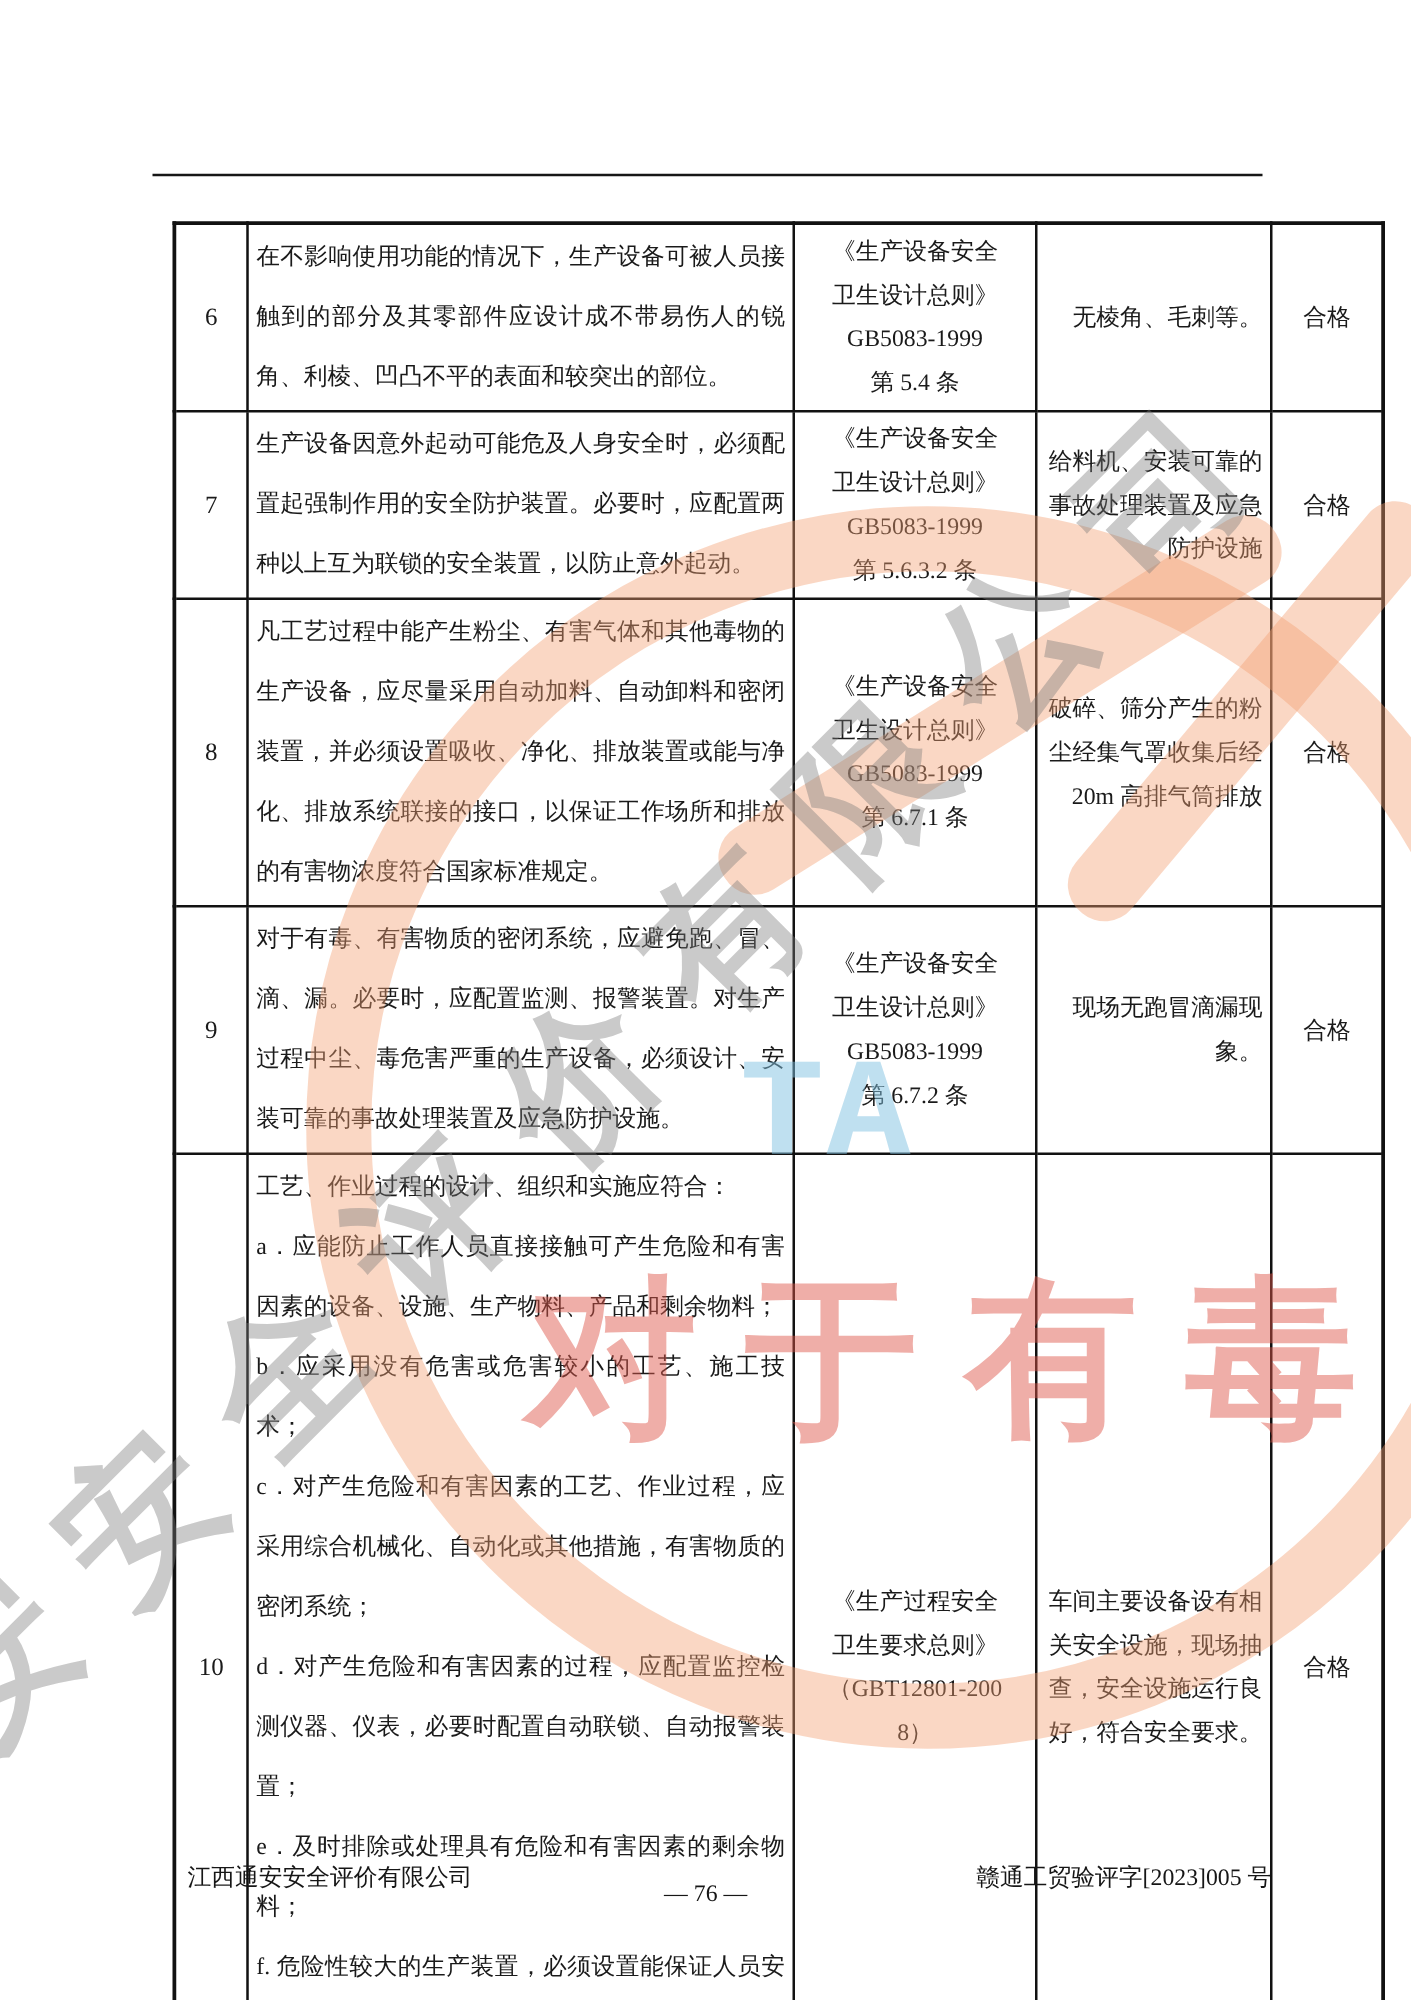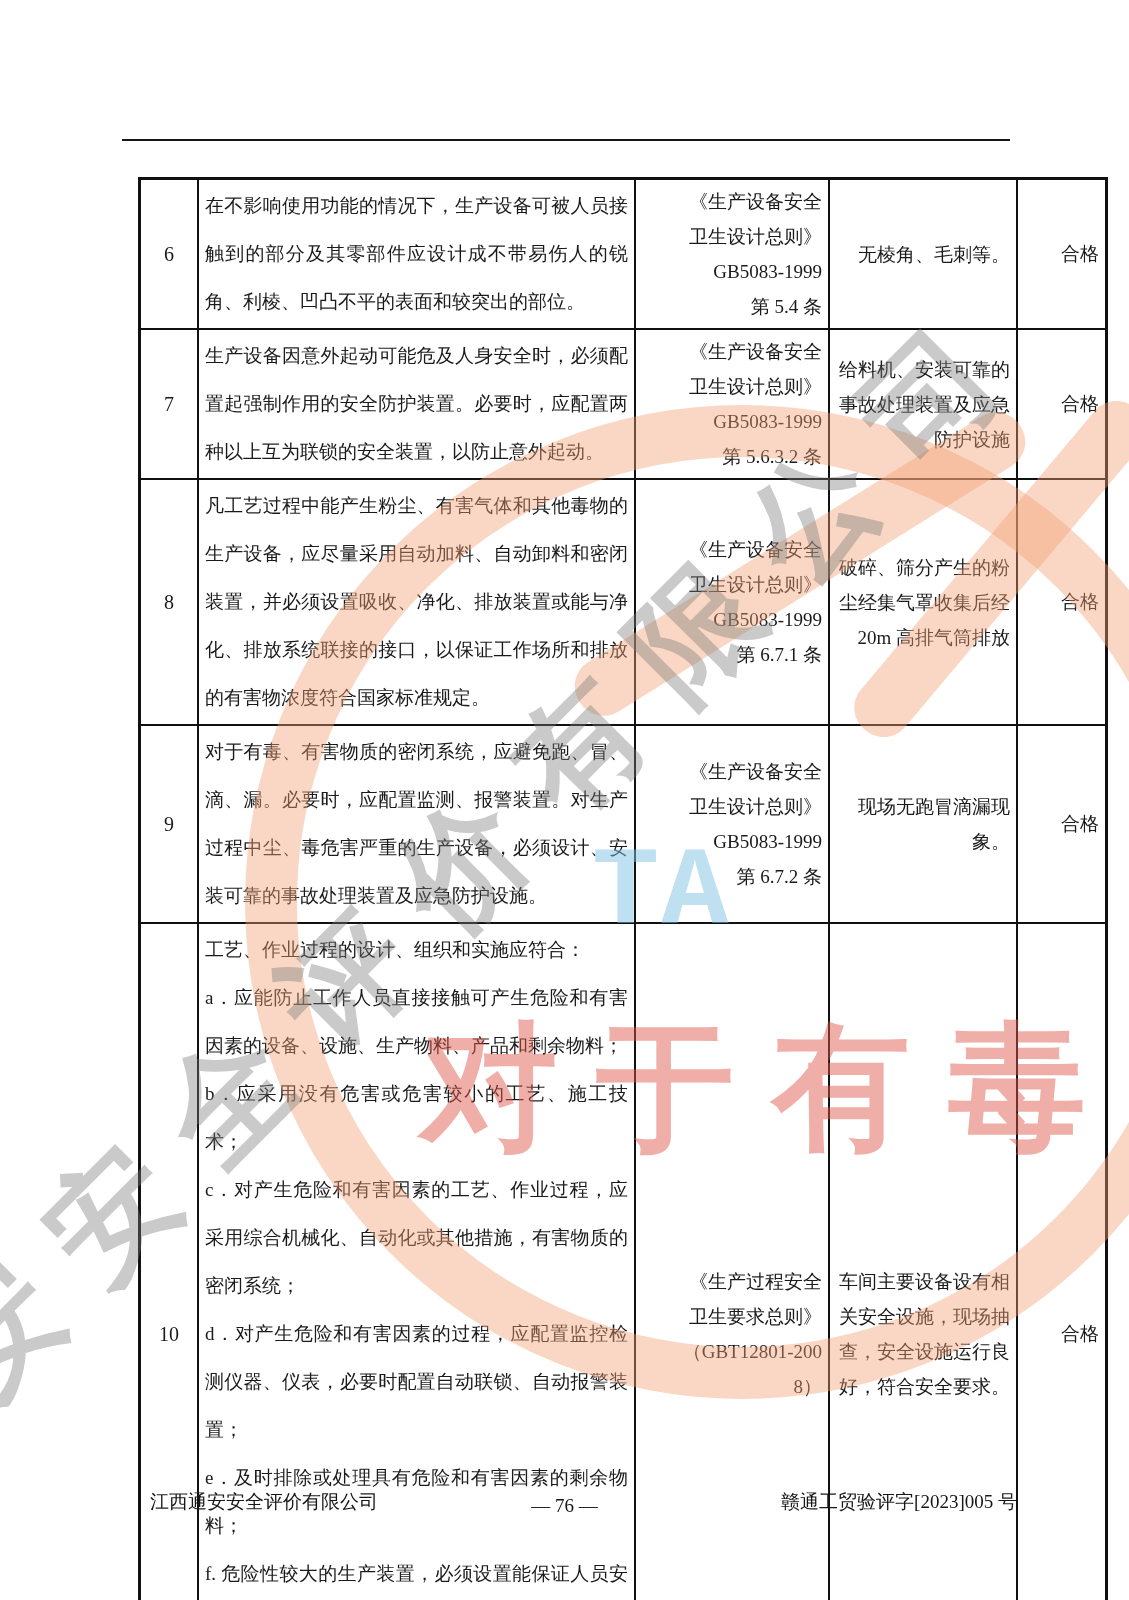--- a/index.html
+++ b/index.html
@@ -31,32 +31,32 @@
     font-size:19px;
   }
   table.check-table td{
     border:2px solid #111;
     vertical-align:middle;
     padding:2px 6px;
     overflow:hidden;
   }
   td.col-no{width:44px;text-align:center;font-size:20px;padding:2px 0;}
   td.col-content{width:423px;text-align:left;line-height:48px;padding:2px 10px;white-space:pre-line;text-align:justify;font-family:Liberation Serif, serif;}
-  td.col-standard{width:180px;text-align:right;line-height:35px;white-space:pre-line;border-radius:31px;}
+  td.col-standard{width:180px;text-align:center;line-height:35px;white-space:pre-line;border-radius:31px;}
   td.col-finding{width:174px;text-align:right;line-height:35px;padding:2px 12px;}
-  td.col-result{width:75px;text-align:right;}
+  td.col-result{width:75px;text-align:center;}
   tr.row-6{height:142px;}
   tr.row-7{height:139px;}
   tr.row-8{height:208px;}
   tr.row-9{height:171px;}
   tr.row-10{height:620px;}
   
   .doc-footer{position:absolute;top:1489px;left:0;width:100%;font-size:19px;color:#161616;}
   .footer-company{position:absolute;left:150px;top:0;}
-  .footer-page{position:absolute;left:50%;transform:translateX(-50%);top:6px;text-align:center;}
+  .footer-page{position:absolute;left:50%;transform:translateX(-50%);top:16px;text-align:center;}
   .footer-docnum{position:absolute;right:112px;top:0;}
   
   .watermark{position:absolute;inset:0;pointer-events:none;z-index:5;}
   .wm-ring{
     position:absolute;left:245px;top:405px;width:890px;height:890px;
     border:52px solid rgba(244,160,114,.42);border-radius:50%;
   }
   .wm-band1{
     position:absolute;left:540px;top:535px;width:520px;height:58px;
     background:rgba(244,160,114,.42);border-radius:28px;

